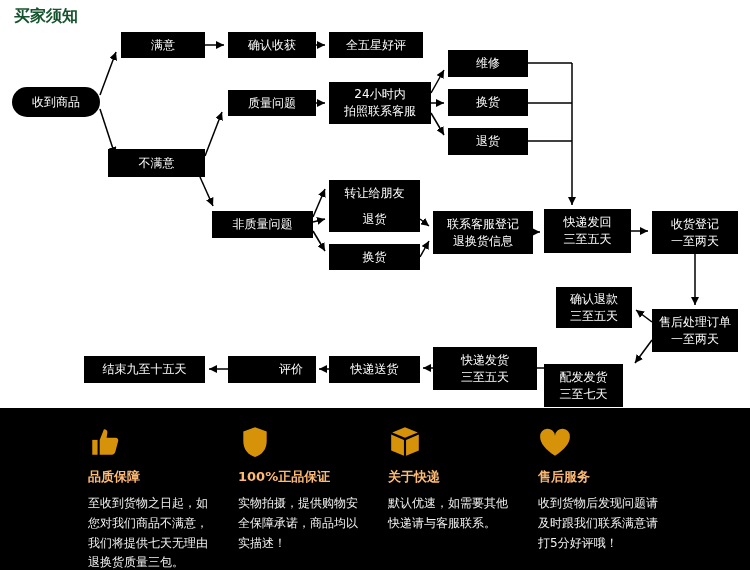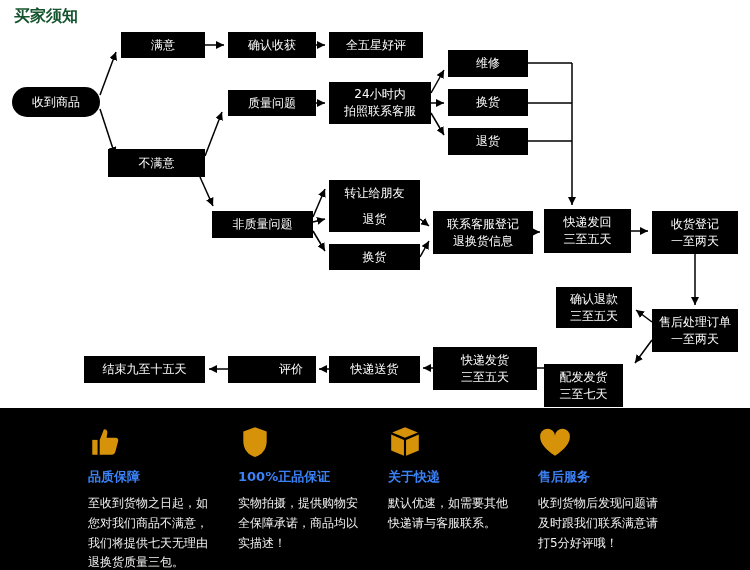--- a/index.html
+++ b/index.html
@@ -11,21 +11,21 @@
   .node {
     position:absolute; background:#000; color:#fff;
     display:flex; align-items:center; justify-content:center;
     text-align:center; font-size:12px; font-weight:normal;
     white-space:pre-line; line-height:1.4;
   }
   .footer { position:absolute; left:0; top:408px; width:750px; height:162px; background:#000; }
   .footer-col { position:absolute; top:14px; width:148px; color:#fff; }
   .footer-icon { height:40px; display:flex; align-items:center; }
   .footer-icon svg { color:var(--accent); }
-  .footer-title { font-size:13px; font-weight:bold; margin:6px 0 8px 0; color:#3b82f6; }
+  .footer-title { font-size:13px; font-weight:bold; margin:6px 0 8px 0; color:#fdba74; }
   .footer-body { font-size:12px; line-height:1.65; white-space:pre-line; color:#f2f2f2; }
 </style>
 </head>
 <body>
 
 <div class="canvas">
 
   <div class="page-title">买家须知</div>
 
   <svg class="arrows" viewBox="0 0 750 570">

